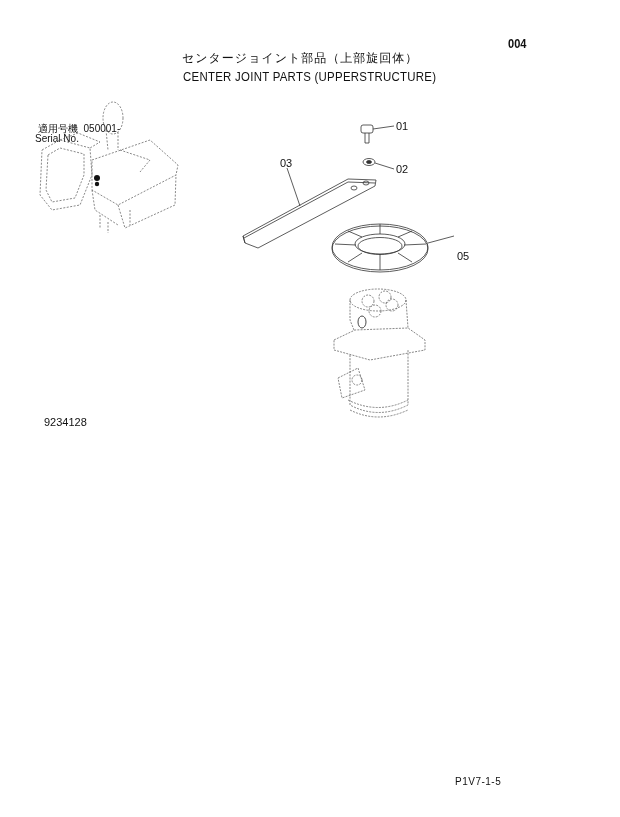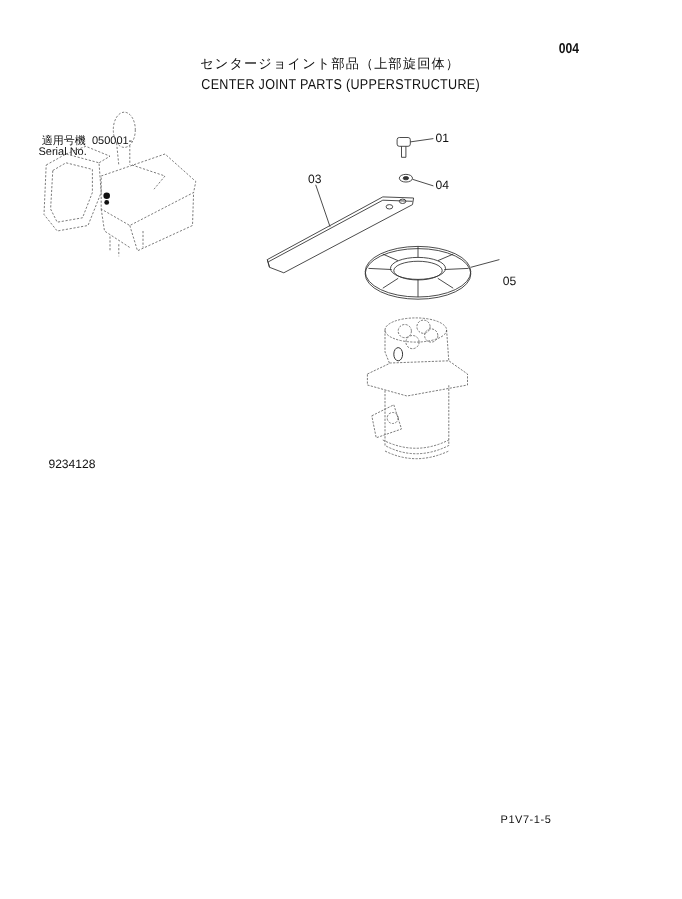--- a/index.html
+++ b/index.html
@@ -5,21 +5,21 @@
   html, body { margin:0; padding:0; background:#ffffff; }
   body { width:620px; height:817px; position:relative; overflow:hidden; font-family:"Liberation Sans", sans-serif; color:#111; }
   .abs { position:absolute; }
   .page-num { left:508px; top:36px; font-size:13px; font-weight:bold; font-family:"Liberation Sans Narrow","Liberation Sans", sans-serif; transform:scaleX(0.85); transform-origin:left top; }
   .title-jp { left:182px; top:50px; font-size:12px; letter-spacing:1px; white-space:nowrap; }
   .title-en { left:183px; top:69px; font-size:13px; white-space:nowrap; transform:scaleX(0.88); transform-origin:left top; letter-spacing:0.3px; }
   .serial { left:38px; top:88px; font-size:10px; line-height:10px; white-space:nowrap;margin-top:36px; }
   .serial .row { display:block; }
   .serial .lbl-en { margin-left:-3px; }
   .drawing-no { left:44px; top:416px; font-size:11px; }
-  .footer { left:455px; top:740px; font-size:10px; letter-spacing:0.5px; }
+  .footer { left:455px; top:776px; font-size:10px; letter-spacing:0.5px; }
   .callout { font-size:11px; }
   svg { position:absolute; left:0; top:0; }
 </style>
 </head>
 <body>
 
 <div class="abs page-num">004</div>
 <div class="abs title-jp">センタージョイント部品（上部旋回体）</div>
 <div class="abs title-en">CENTER JOINT PARTS (UPPERSTRUCTURE)</div>
 
@@ -106,17 +106,17 @@
     <path d="M348,400 Q378,415 408,400"></path>
     <path d="M350,410 Q378,424 408,410"></path>
   </g>
   <g fill="none" stroke="#333" stroke-width="0.9">
     <ellipse cx="362" cy="322" rx="4" ry="6"></ellipse>
   </g>
 </svg>
 
 <div class="abs callout" style="left:280px;top:157px;">03</div>
 <div class="abs callout" style="left:396px;top:120px;">01</div>
-<div class="abs callout" style="left:396px;top:163px;">04</div>
+<div class="abs callout" style="left:396px;top:163px;">02</div>
 <div class="abs callout" style="left:457px;top:226px;margin-top:24px;">05</div>
 
 <div class="abs drawing-no">9234128</div>
 <div class="abs footer">P1V7-1-5</div>
 
 </body></html>

